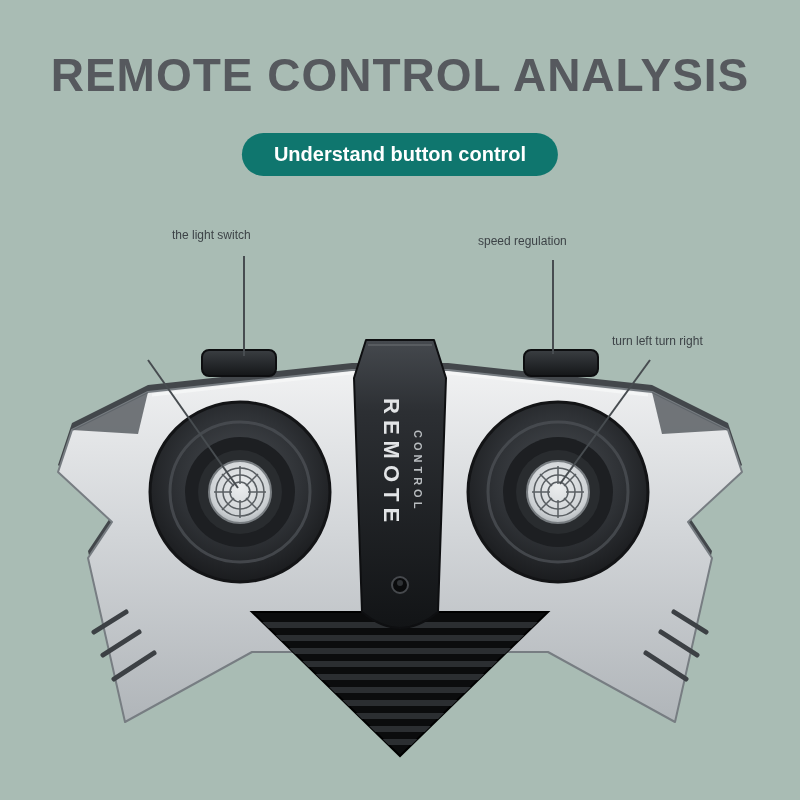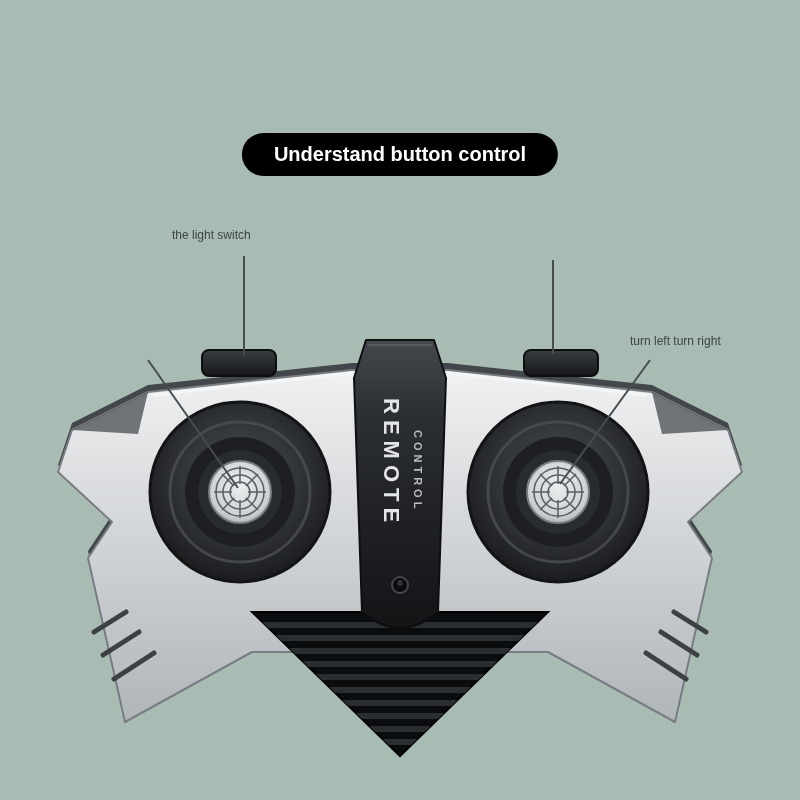--- a/index.html
+++ b/index.html
@@ -11,45 +11,47 @@
     font-family:"Liberation Sans", sans-serif;
   }
   .title{
     position:absolute;top:48px;left:0;width:100%;
     text-align:center;
     font-size:46px;font-weight:800;letter-spacing:1px;
     color:#56595e;
   }
   .badge{
     position:absolute;top:133px;left:50%;transform:translateX(-50%);
-    background:#000000;color:#ffffff;
+    background:#0f766e;color:#ffffff;
     font-size:20px;font-weight:700;
     padding:10px 32px;border-radius:26px;
     white-space:nowrap;
   }
   .callout{
     position:absolute;
     font-size:12px;color:#3d4347;
     white-space:nowrap;
   }
   .callout.light{left:172px;top:228px;}
   .callout.speed{left:478px;top:234px;}
   .callout.forward{left:18px;top:334px;}
-  .callout.turn{left:612px;top:334px;margin-left:18px;}
+  .callout.turn{left:612px;top:334px;}
   svg.art{position:absolute;left:0;top:0;}
 </style>
 </head>
 <body>
 
 <div class="page">
 
+  <div class="title">REMOTE CONTROL ANALYSIS</div>
 
   <div class="badge">Understand button control</div>
 
   <div class="callout light">the light switch</div>
+  <div class="callout speed">speed regulation</div>
   <div class="callout turn">turn left turn right</div>
 
   <svg class="art" width="800" height="800" viewBox="0 0 800 800">
     <defs>
       <linearGradient id="bodyGrad" x1="0" y1="0" x2="0" y2="1">
         <stop offset="0" stop-color="#f0f1f2"></stop>
         <stop offset="0.45" stop-color="#d3d6d9"></stop>
         <stop offset="1" stop-color="#b0b5b9"></stop>
       </linearGradient>
       <radialGradient id="stickGrad" cx="0.5" cy="0.42" r="0.65">

